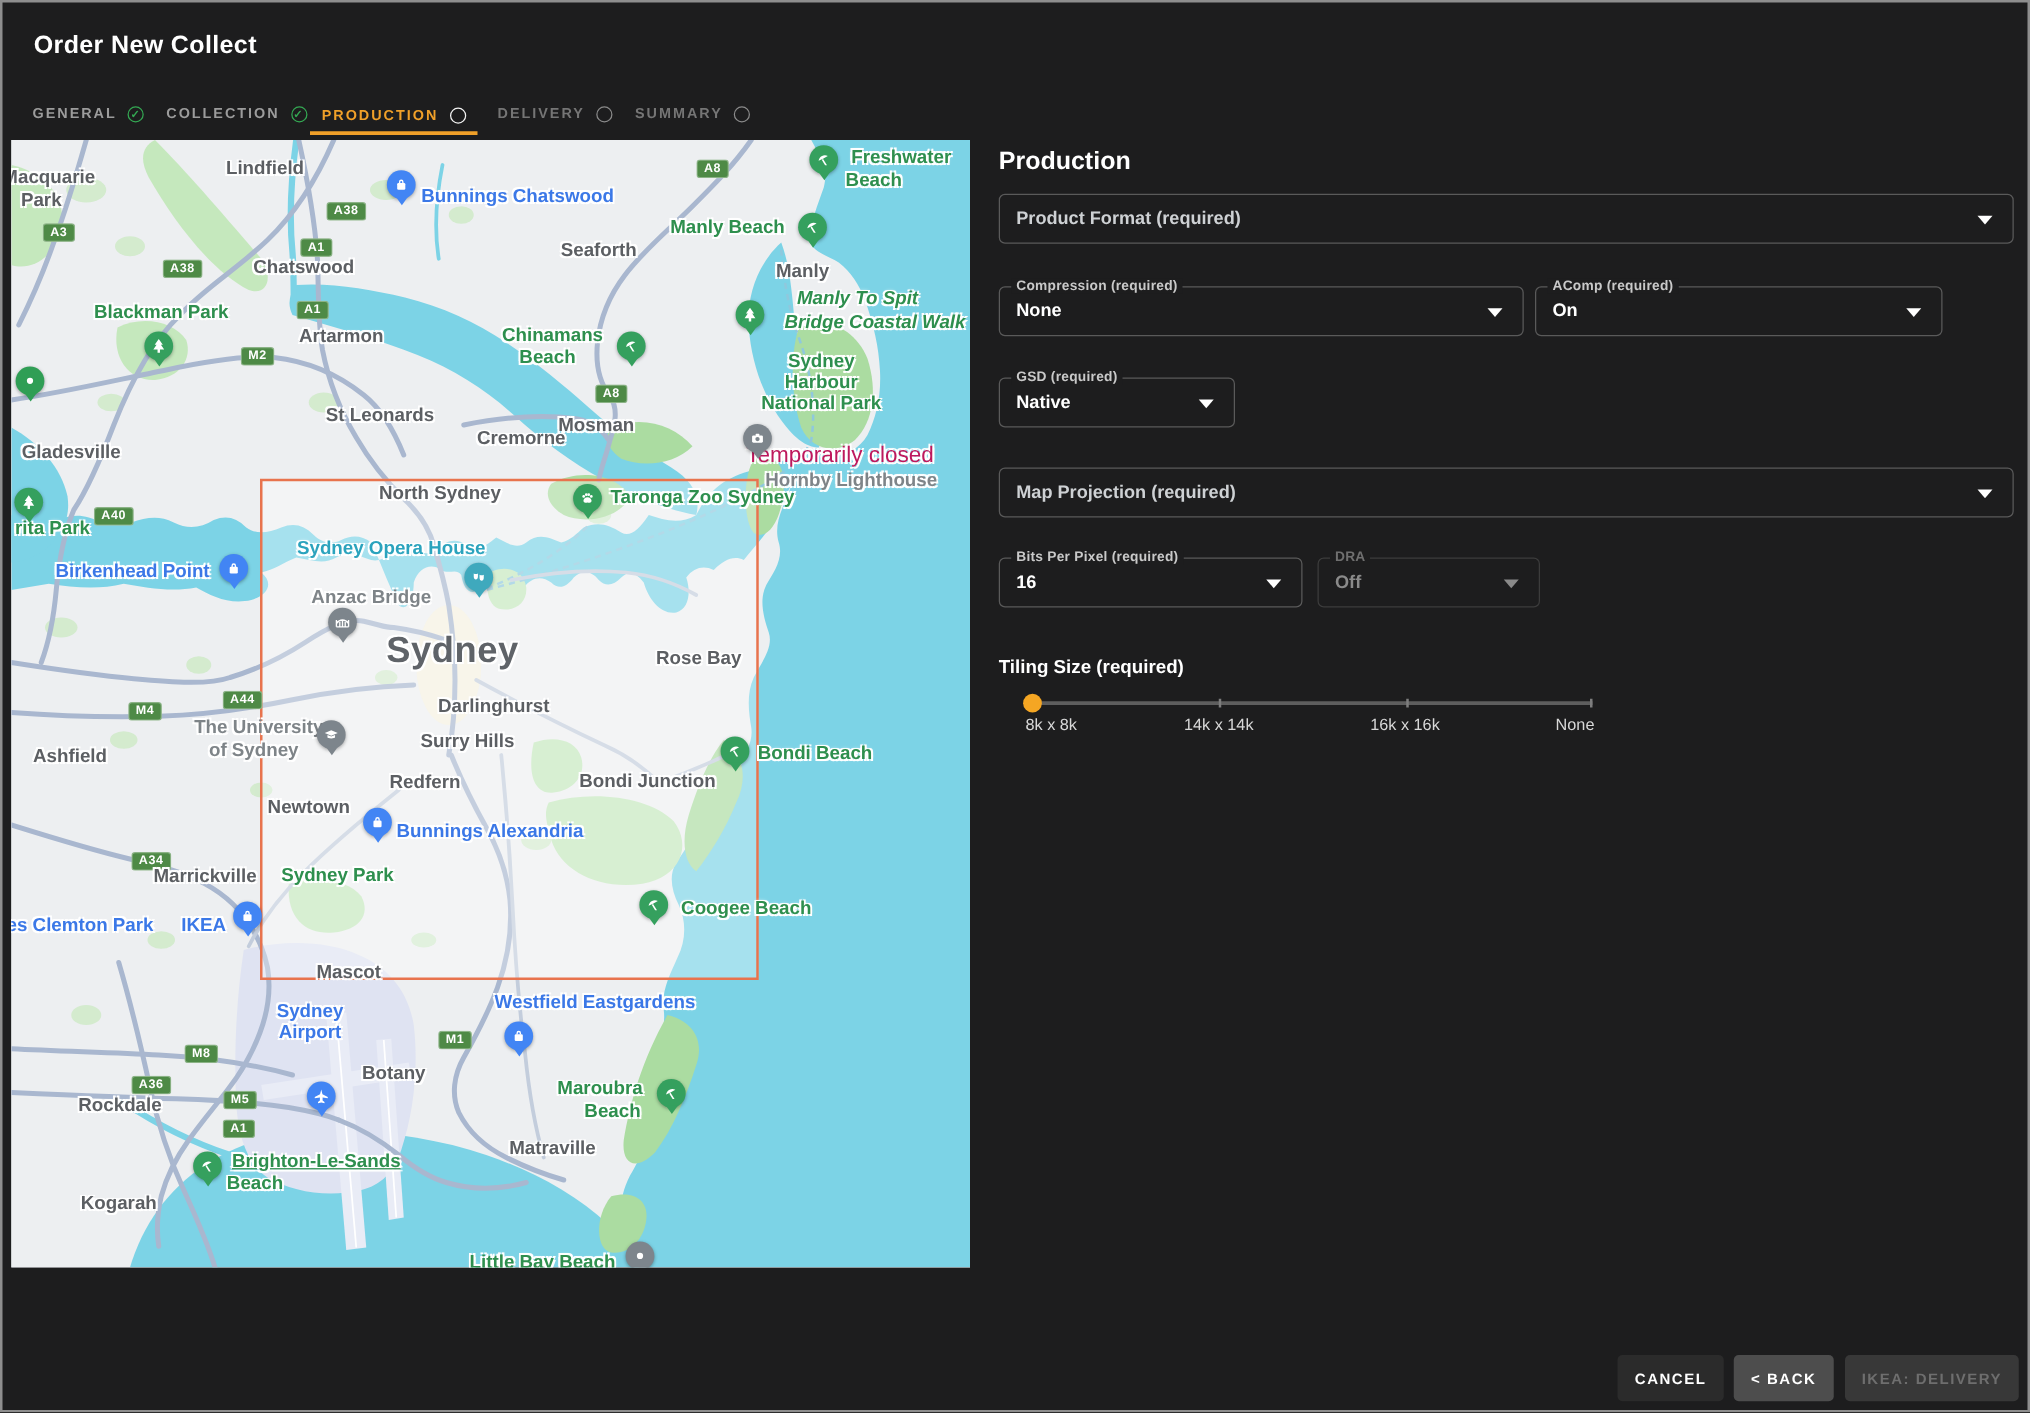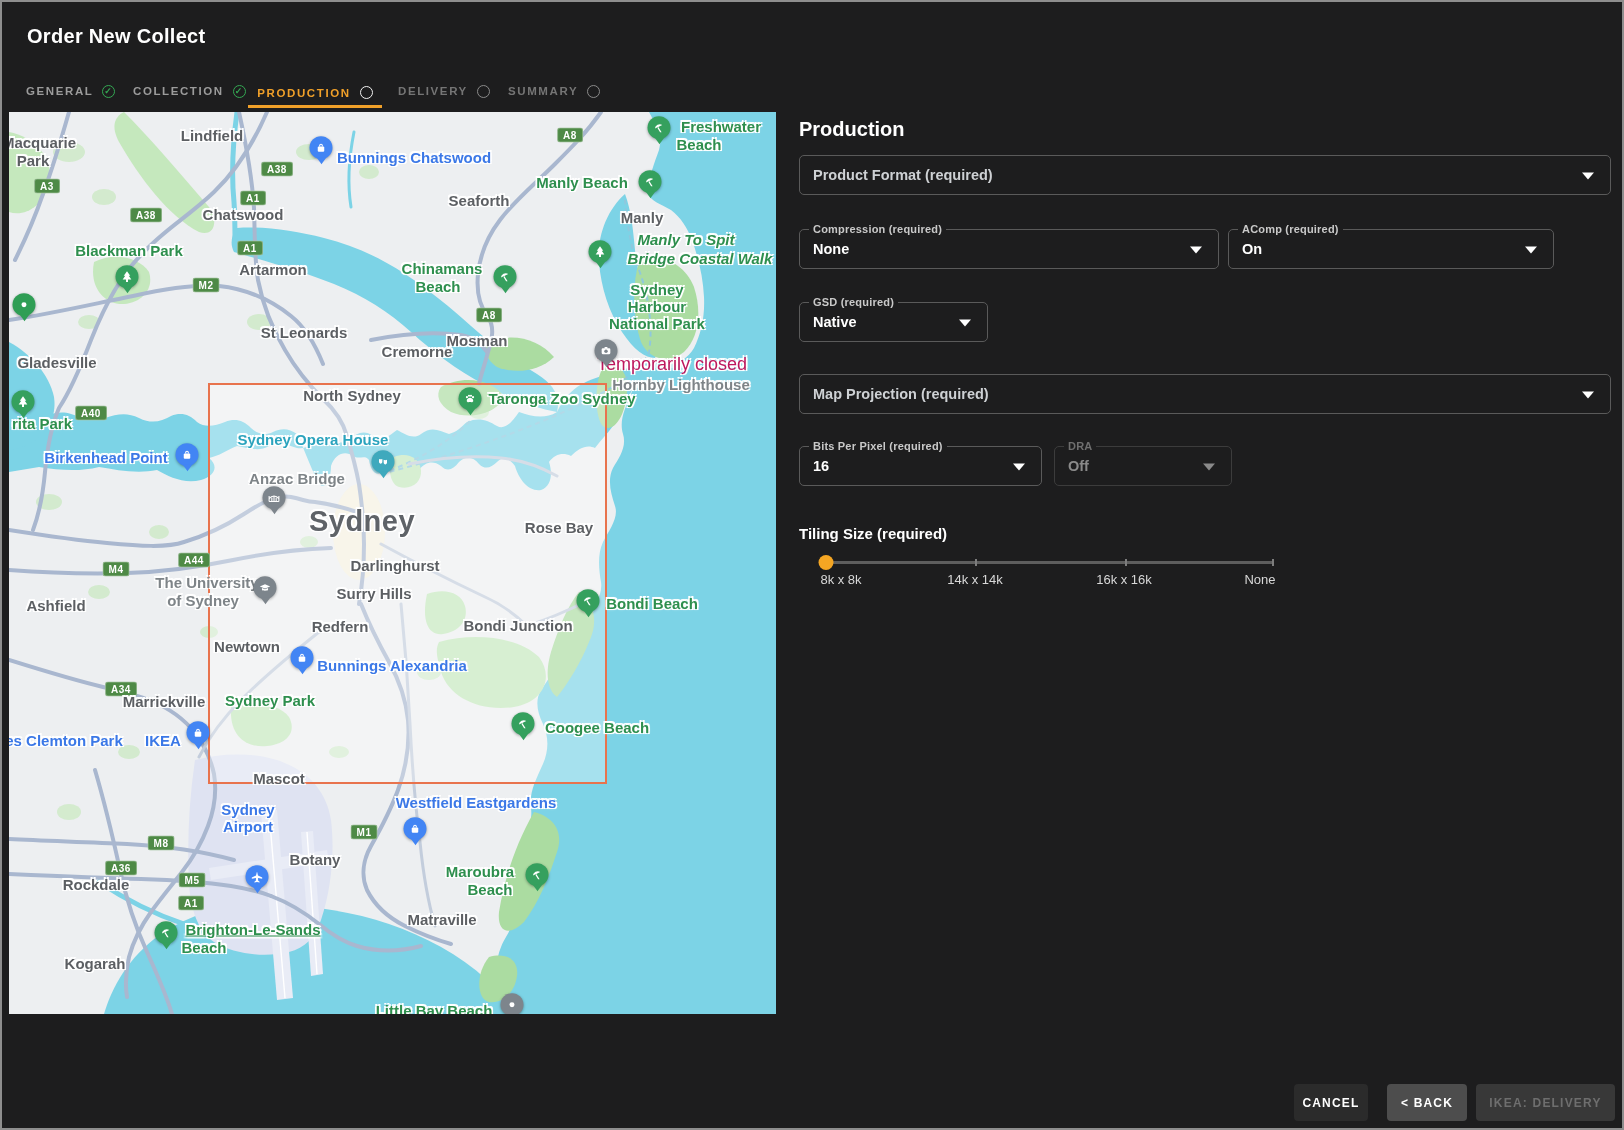--- a/index.html
+++ b/index.html
@@ -52,21 +52,21 @@
   .field.disabled .caret{border-top-color:#8a8a8a;}
   .tiling-label{position:absolute;left:797px;top:523px;color:#fff;font-size:15px;font-weight:bold;}
   .slider-track{position:absolute;left:824px;top:559px;width:448px;height:3px;background:#5e5e5e;cursor:pointer;}
   .slider-tick{position:absolute;top:-2px;width:2px;height:7px;background:#7d7d7d;}
   .slider-thumb{position:absolute;left:824px;top:553px;width:15px;height:15px;border-radius:50%;background:#f5a623;
        transform:translateX(-50%);cursor:pointer;z-index:2;}
   .slider-opt{position:absolute;top:570px;transform:translateX(-50%);color:#d8d8d8;font-size:13px;cursor:pointer;}
   
   .btn{position:absolute;top:1082px;height:37px;border:none;border-radius:4px;font-family:"Liberation Sans",sans-serif;
        font-size:12px;font-weight:bold;letter-spacing:1.2px;cursor:pointer;}
-  .btn.cancel{left:1292px;width:74px;background:#2b2b2b;color:#fff;}
+  .btn.cancel{left:1292px;width:85px;background:#2b2b2b;color:#fff;}
   .btn.back{left:1385px;width:80px;background:#4d4d4d;color:#fff;}
   .btn.next{left:1474px;width:139px;background:#383838;color:#6e6e6e;cursor:default;}
 </style>
 </head>
 <body>
 
 <div class="app">
 
   <div class="title">Order New Collect</div>
 

